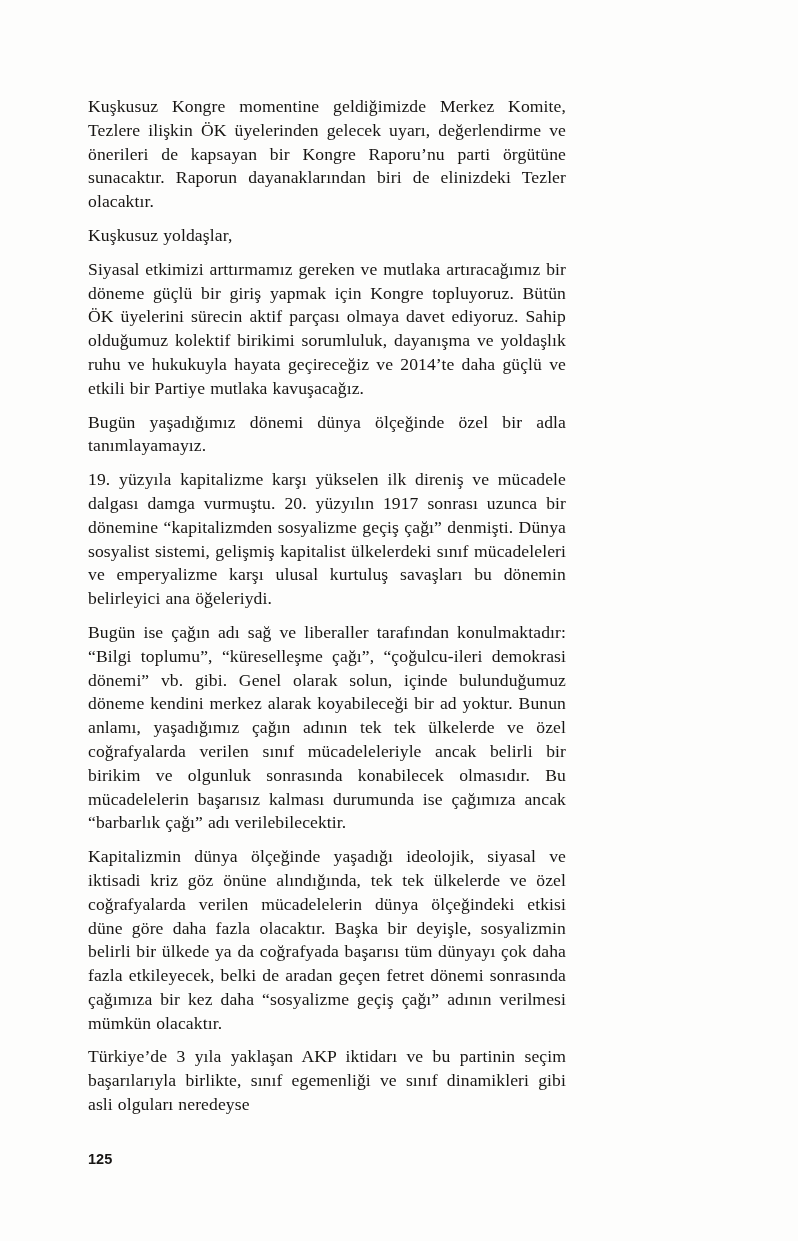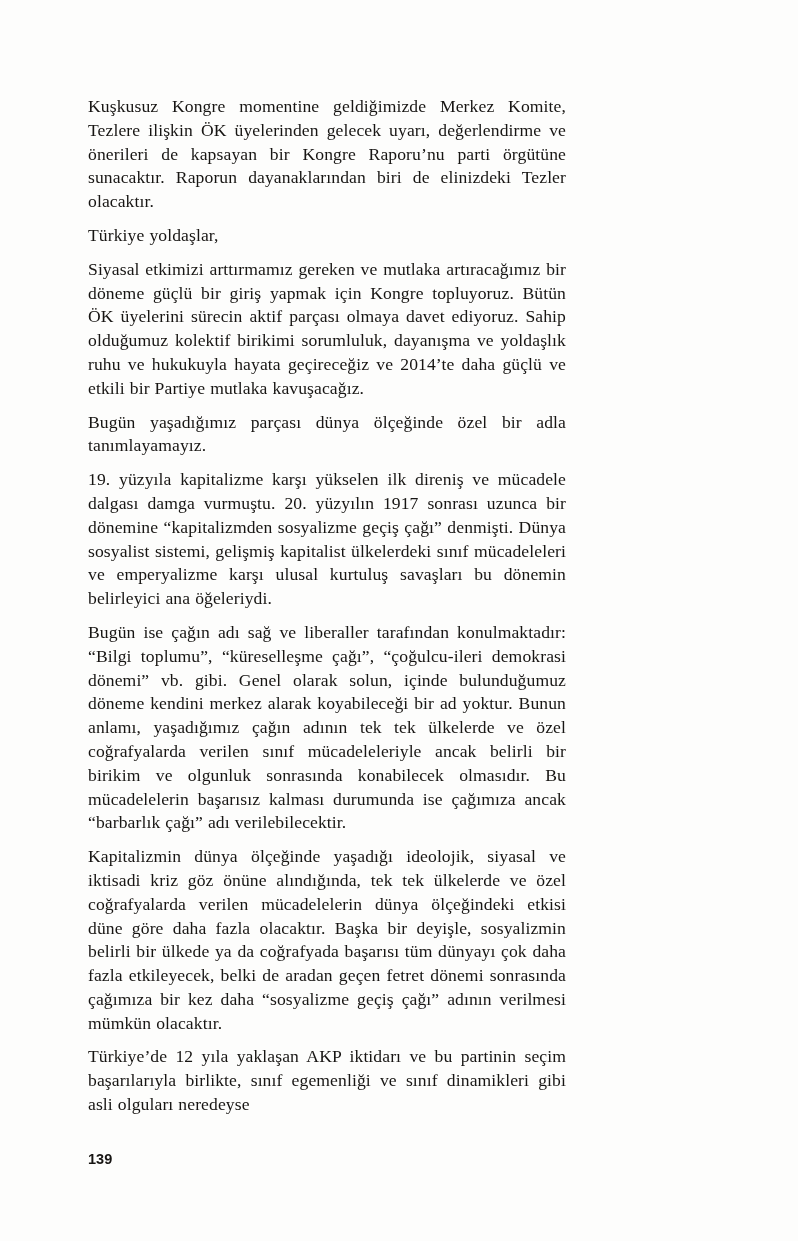--- a/index.html
+++ b/index.html
@@ -42,22 +42,22 @@
     font-size: 14.5px;
     color: #171513;
   }
 </style>
 </head>
 <body>
 
 <div class="page">
   <div class="text-block" id="paragraphs">
       <p>Kuşkusuz Kongre momentine geldiğimizde Merkez Komite, Tezlere ilişkin ÖK üyelerinden gelecek uyarı, değerlendirme ve önerileri de kapsayan bir Kongre Raporu’nu parti örgütüne sunacaktır. Raporun dayanaklarından biri de elinizdeki Tezler olacaktır.</p>
-      <p>Türkiye yoldaşlar,</p>
+      <p>Kuşkusuz yoldaşlar,</p>
       <p>Siyasal etkimizi arttırmamız gereken ve mutlaka artıracağımız bir döneme güçlü bir giriş yapmak için Kongre topluyoruz. Bütün ÖK üyelerini sürecin aktif parçası olmaya davet ediyoruz. Sahip olduğumuz kolektif birikimi sorumluluk, dayanışma ve yoldaşlık ruhu ve hukukuyla hayata geçireceğiz ve 2014’te daha güçlü ve etkili bir Partiye mutlaka kavuşacağız.</p>
-      <p>Bugün yaşadığımız parçası dünya ölçeğinde özel bir adla tanımlayamayız.</p>
+      <p>Bugün yaşadığımız dönemi dünya ölçeğinde özel bir adla tanımlayamayız.</p>
       <p>19. yüzyıla kapitalizme karşı yükselen ilk direniş ve mücadele dalgası damga vurmuştu. 20. yüzyılın 1917 sonrası uzunca bir dönemine “kapitalizmden sosyalizme geçiş çağı” denmişti. Dünya sosyalist sistemi, gelişmiş kapitalist ülkelerdeki sınıf mücadeleleri ve emperyalizme karşı ulusal kurtuluş savaşları bu dönemin belirleyici ana öğeleriydi.</p>
       <p>Bugün ise çağın adı sağ ve liberaller tarafından konulmaktadır: “Bilgi toplumu”, “küreselleşme çağı”, “çoğulcu-ileri demokrasi dönemi” vb. gibi. Genel olarak solun, içinde bulunduğumuz döneme kendini merkez alarak koyabileceği bir ad yoktur. Bunun anlamı, yaşadığımız çağın adının tek tek ülkelerde ve özel coğrafyalarda verilen sınıf mücadeleleriyle ancak belirli bir birikim ve olgunluk sonrasında konabilecek olmasıdır. Bu mücadelelerin başarısız kalması durumunda ise çağımıza ancak “barbarlık çağı” adı verilebilecektir.</p>
       <p>Kapitalizmin dünya ölçeğinde yaşadığı ideolojik, siyasal ve iktisadi kriz göz önüne alındığında, tek tek ülkelerde ve özel coğrafyalarda verilen mücadelelerin dünya ölçeğindeki etkisi düne göre daha fazla olacaktır. Başka bir deyişle, sosyalizmin belirli bir ülkede ya da coğrafyada başarısı tüm dünyayı çok daha fazla etkileyecek, belki de aradan geçen fetret dönemi sonrasında çağımıza bir kez daha “sosyalizme geçiş çağı” adının verilmesi mümkün olacaktır.</p>
-      <p>Türkiye’de 12 yıla yaklaşan AKP iktidarı ve bu partinin seçim başarılarıyla birlikte, sınıf egemenliği ve sınıf dinamikleri gibi asli olguları neredeyse</p>
+      <p>Türkiye’de 3 yıla yaklaşan AKP iktidarı ve bu partinin seçim başarılarıyla birlikte, sınıf egemenliği ve sınıf dinamikleri gibi asli olguları neredeyse</p>
     </div>
-  <div class="page-number">139</div>
+  <div class="page-number">125</div>
 </div>
 
 </body></html>

